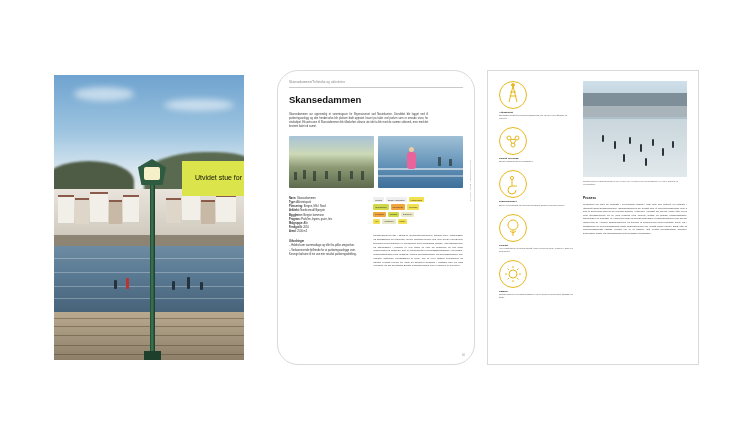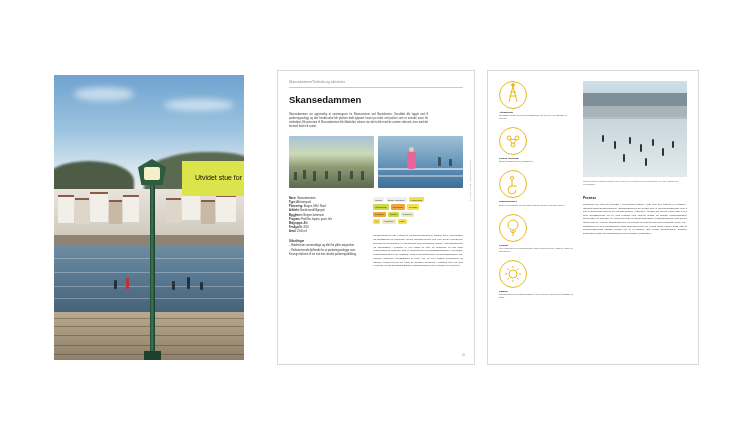--- a/index.html
+++ b/index.html
@@ -42,21 +42,21 @@
   .greenbox{
     position:absolute;left:128px;top:86px;width:108px;height:35px;
     background:#dbe44a;display:flex;align-items:center;justify-content:center;
   }
   .greenbox span{font-size:7px;color:#111;text-align:center;line-height:1.2;padding:0 4px;}
 
   
   .page{
     position:absolute;background:#fff;border:1px solid #d9d9d9;
   }
-  .panel2{left:277px;top:70px;width:196px;height:293px;}
+  .panel2{left:277px;top:70px;width:196px;height:293px;border-radius:21px;}
   .p2-inner{position:absolute;inset:0;padding:9px 11px;box-sizing:border-box;}
   .kicker{font-size:2.8px;color:#7a7a7a;letter-spacing:.2px;}
   .rule{height:1px;background:#c9c9c9;margin:3px 0 6px;}
   .h1{font-size:9.5px;font-weight:bold;color:#111;margin:0 0 8px;}
   .body-col{font-size:2.6px;line-height:1.55;color:#3a3a3a;text-align:justify;}
   .imgs{display:flex;gap:4px;margin:7px 0 9px;}
   .ph{height:52px;border-radius:1px;overflow:hidden;position:relative;}
   .ph.a{width:50%;background:linear-gradient(#a8c3d8 0%,#cdd9b6 35%,#8d9a74 60%,#5d6a4e 100%);}
   .ph.b{width:50%;background:linear-gradient(#9fc0d6 0%,#7fa8c6 30%,#5f8fb5 60%,#3e6f99 100%);}
   .ph .sil{position:absolute;background:rgba(30,40,35,.6);}

